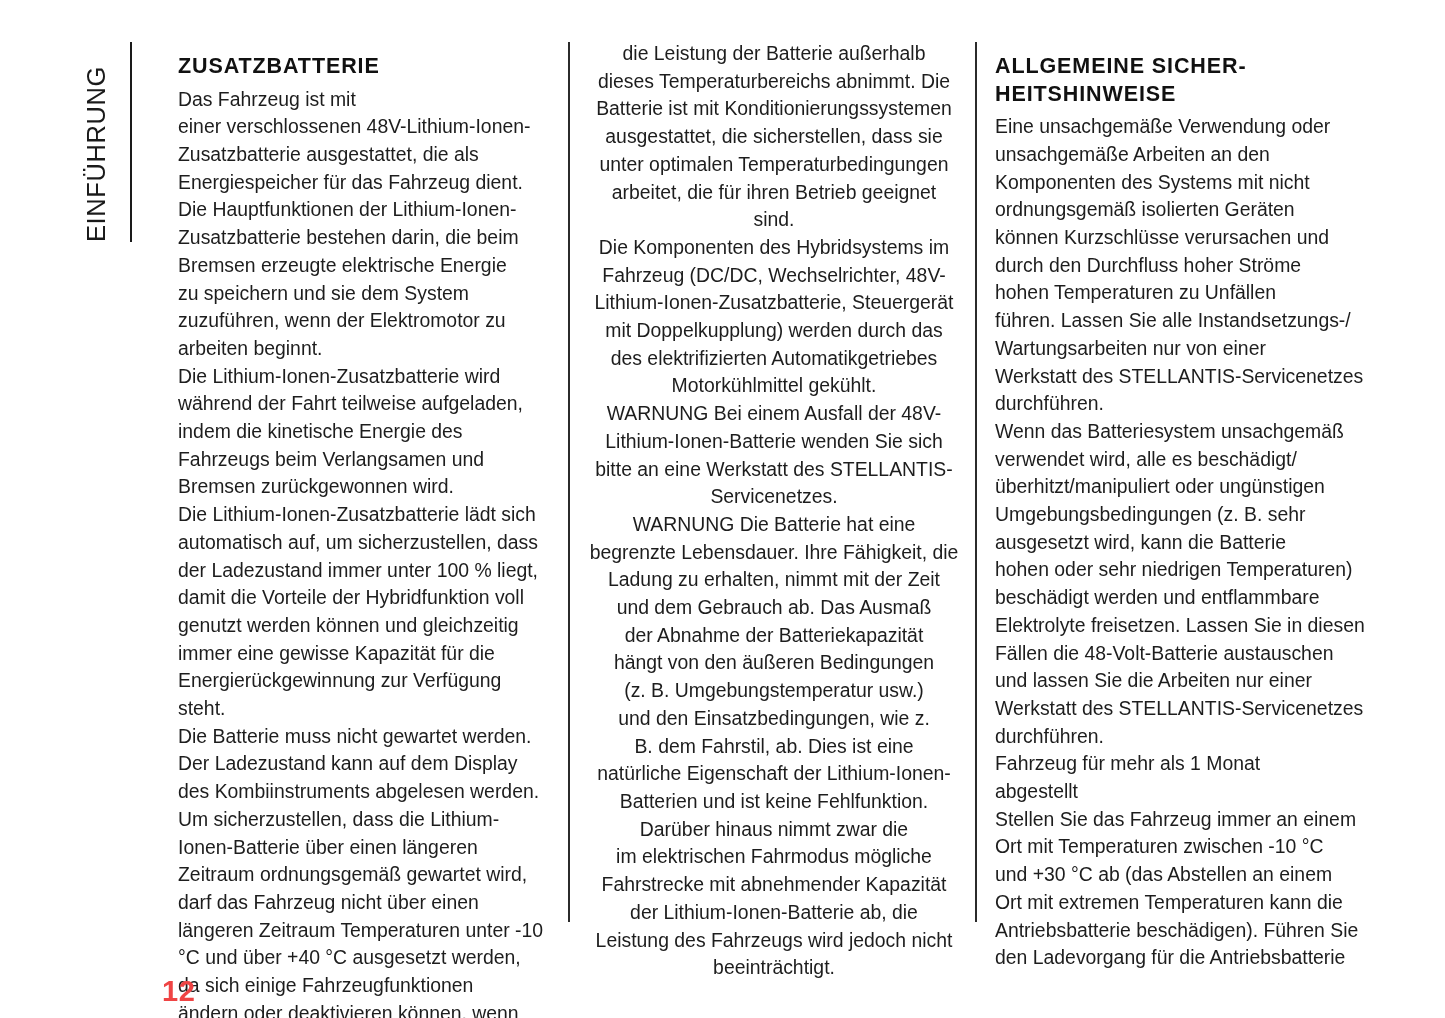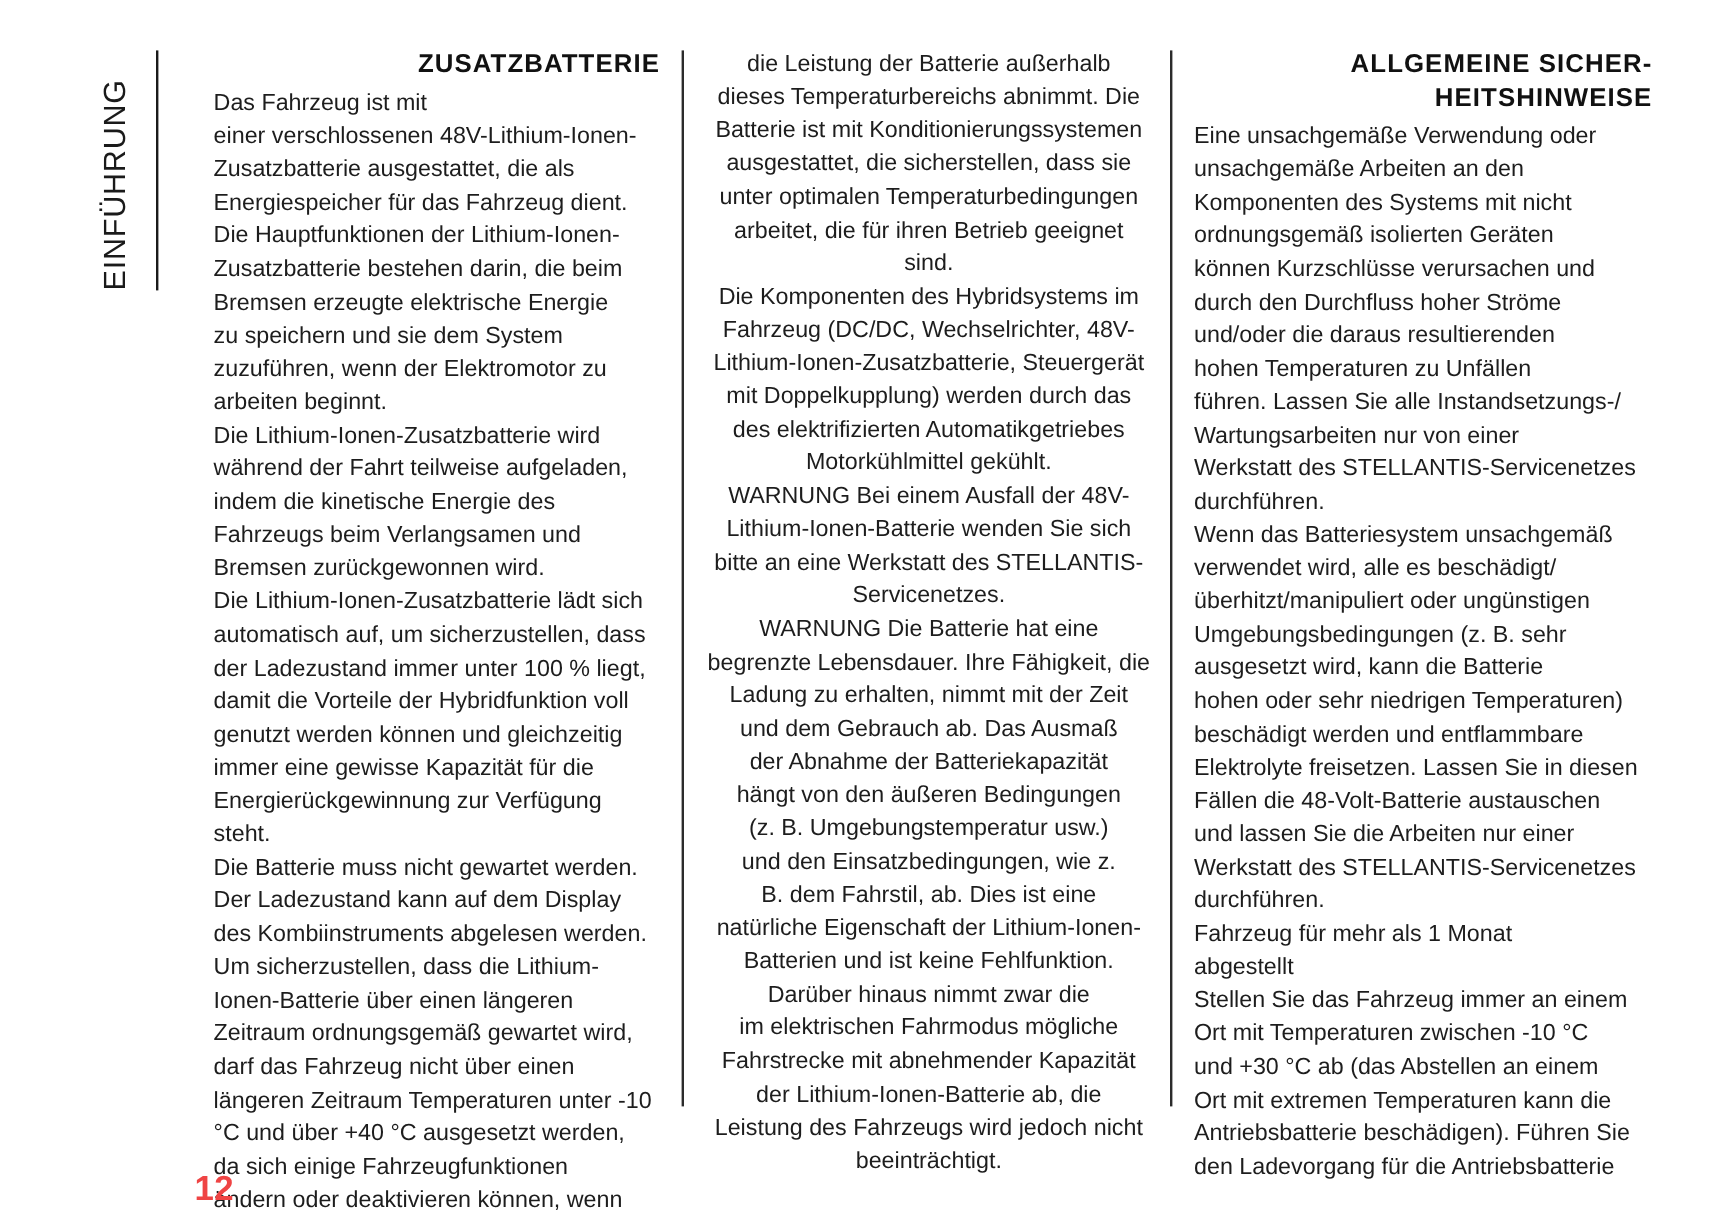--- a/index.html
+++ b/index.html
@@ -74,24 +74,23 @@
   }
   .column.c1 { left: 178px; width: 372px; }
   .column.c2 { left: 585px; width: 378px; }
   .column.c3 { left: 995px; width: 382px; }
 
   .col-heading {
     font-size: 21.5px;
     font-weight: 700;
     letter-spacing: 0.9px;
     line-height: 27.6px;
-    margin: 0 0 5px 0;
+    margin: 13px 0 5px 0;
     color: #111111;
     font-stretch: condensed;
-    text-align: right;
   }
 
   .body-text {
     font-size: 19.4px;
     line-height: 27.7px;
     color: #1d1d1d;
     margin: 0;
     font-weight: 400;
   }
   .body-text .ln { display: block; white-space: pre; }
@@ -209,21 +208,20 @@
       <span>ALLGEMEINE SICHER-</span><br>
       <span>HEITSHINWEISE</span>
     </h1>
     <div class="body-text">
         <span class="ln">Eine unsachgemäße Verwendung oder</span>
         <span class="ln">unsachgemäße Arbeiten an den</span>
         <span class="ln">Komponenten des Systems mit nicht</span>
         <span class="ln">ordnungsgemäß isolierten Geräten</span>
         <span class="ln">können Kurzschlüsse verursachen und</span>
         <span class="ln">durch den Durchfluss hoher Ströme</span>
-        <span class="ln">und/oder die daraus resultierenden</span>
         <span class="ln">hohen Temperaturen zu Unfällen</span>
         <span class="ln">führen. Lassen Sie alle Instandsetzungs-/</span>
         <span class="ln">Wartungsarbeiten nur von einer</span>
         <span class="ln">Werkstatt des STELLANTIS-Servicenetzes</span>
         <span class="ln">durchführen.</span>
         <span class="ln">Wenn das Batteriesystem unsachgemäß</span>
         <span class="ln">verwendet wird, alle es beschädigt/</span>
         <span class="ln">überhitzt/manipuliert oder ungünstigen</span>
         <span class="ln">Umgebungsbedingungen (z. B. sehr</span>
         <span class="ln">ausgesetzt wird, kann die Batterie</span>

